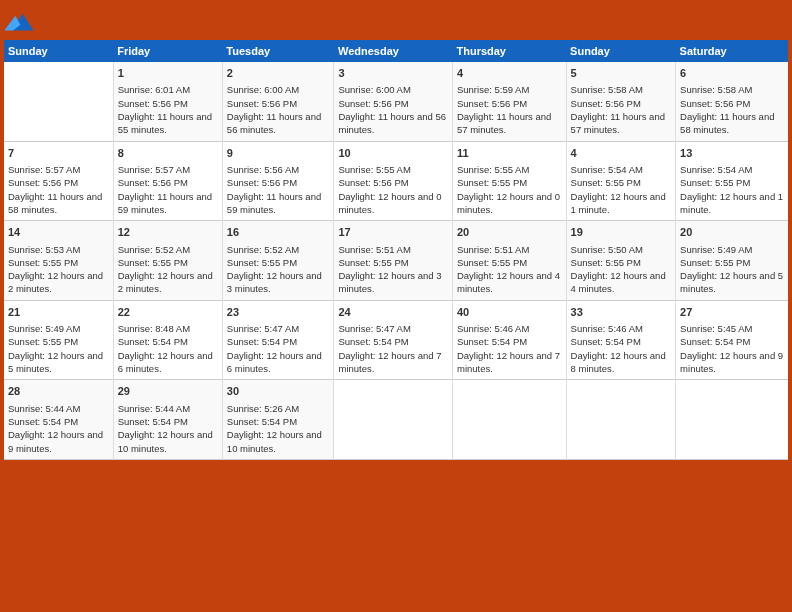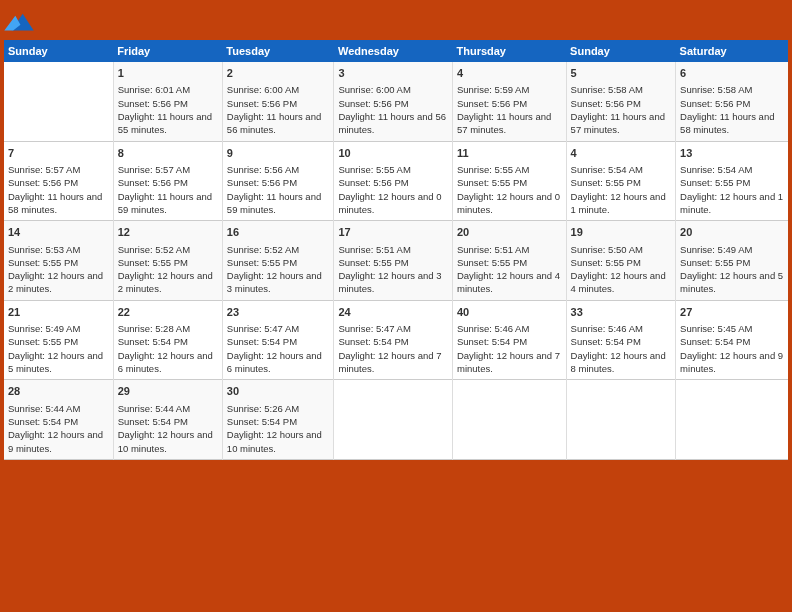--- a/index.html
+++ b/index.html
@@ -144,21 +144,21 @@
           <td><span class="day-num">14</span><span>Sunrise: 5:53 AM</span><br><span>Sunset: 5:55 PM</span><br><span>Daylight: 12 hours and 2 minutes.</span></td>
           <td><span class="day-num">12</span><span>Sunrise: 5:52 AM</span><br><span>Sunset: 5:55 PM</span><br><span>Daylight: 12 hours and 2 minutes.</span></td>
           <td><span class="day-num">16</span><span>Sunrise: 5:52 AM</span><br><span>Sunset: 5:55 PM</span><br><span>Daylight: 12 hours and 3 minutes.</span></td>
           <td><span class="day-num">17</span><span>Sunrise: 5:51 AM</span><br><span>Sunset: 5:55 PM</span><br><span>Daylight: 12 hours and 3 minutes.</span></td>
           <td><span class="day-num">20</span><span>Sunrise: 5:51 AM</span><br><span>Sunset: 5:55 PM</span><br><span>Daylight: 12 hours and 4 minutes.</span></td>
           <td><span class="day-num">19</span><span>Sunrise: 5:50 AM</span><br><span>Sunset: 5:55 PM</span><br><span>Daylight: 12 hours and 4 minutes.</span></td>
           <td><span class="day-num">20</span><span>Sunrise: 5:49 AM</span><br><span>Sunset: 5:55 PM</span><br><span>Daylight: 12 hours and 5 minutes.</span></td>
         </tr>
         <tr>
           <td><span class="day-num">21</span><span>Sunrise: 5:49 AM</span><br><span>Sunset: 5:55 PM</span><br><span>Daylight: 12 hours and 5 minutes.</span></td>
-          <td><span class="day-num">22</span><span>Sunrise: 5:28 AM</span><br><span>Sunset: 5:54 PM</span><br><span>Daylight: 12 hours and 6 minutes.</span></td>
+          <td><span class="day-num">22</span><span>Sunrise: 8:48 AM</span><br><span>Sunset: 5:54 PM</span><br><span>Daylight: 12 hours and 6 minutes.</span></td>
           <td><span class="day-num">23</span><span>Sunrise: 5:47 AM</span><br><span>Sunset: 5:54 PM</span><br><span>Daylight: 12 hours and 6 minutes.</span></td>
           <td><span class="day-num">24</span><span>Sunrise: 5:47 AM</span><br><span>Sunset: 5:54 PM</span><br><span>Daylight: 12 hours and 7 minutes.</span></td>
           <td><span class="day-num">40</span><span>Sunrise: 5:46 AM</span><br><span>Sunset: 5:54 PM</span><br><span>Daylight: 12 hours and 7 minutes.</span></td>
           <td><span class="day-num">33</span><span>Sunrise: 5:46 AM</span><br><span>Sunset: 5:54 PM</span><br><span>Daylight: 12 hours and 8 minutes.</span></td>
           <td><span class="day-num">27</span><span>Sunrise: 5:45 AM</span><br><span>Sunset: 5:54 PM</span><br><span>Daylight: 12 hours and 9 minutes.</span></td>
         </tr>
         <tr>
           <td><span class="day-num">28</span><span>Sunrise: 5:44 AM</span><br><span>Sunset: 5:54 PM</span><br><span>Daylight: 12 hours and 9 minutes.</span></td>
           <td><span class="day-num">29</span><span>Sunrise: 5:44 AM</span><br><span>Sunset: 5:54 PM</span><br><span>Daylight: 12 hours and 10 minutes.</span></td>
           <td><span class="day-num">30</span><span>Sunrise: 5:26 AM</span><br><span>Sunset: 5:54 PM</span><br><span>Daylight: 12 hours and 10 minutes.</span></td>

